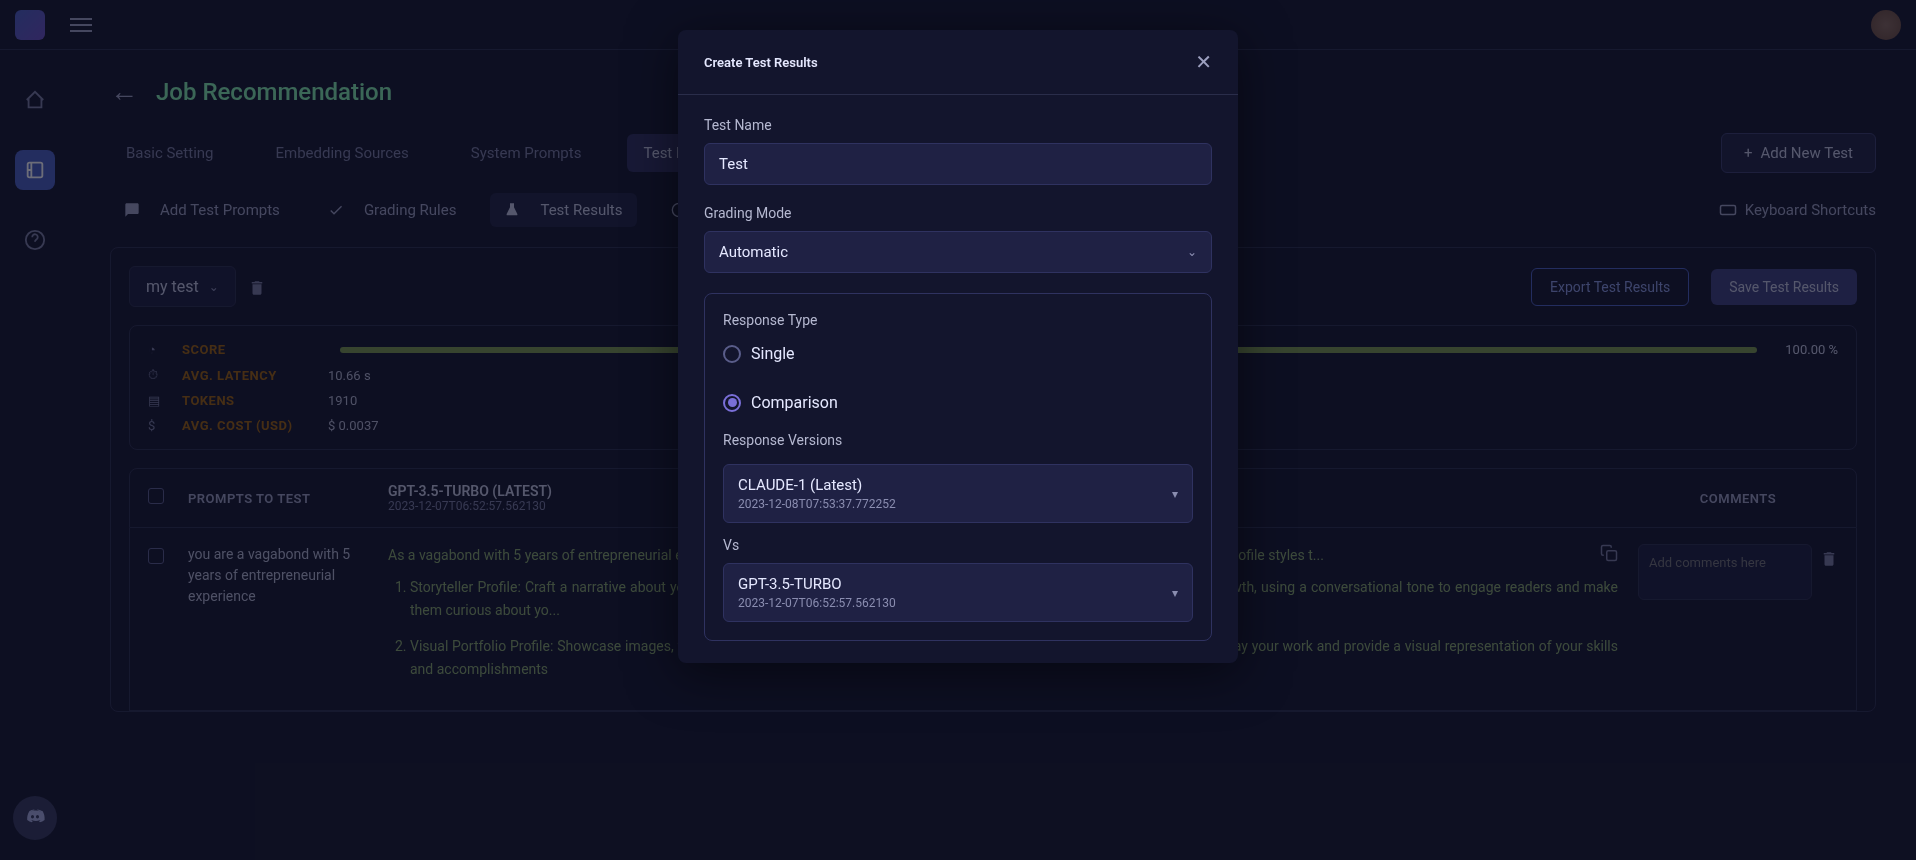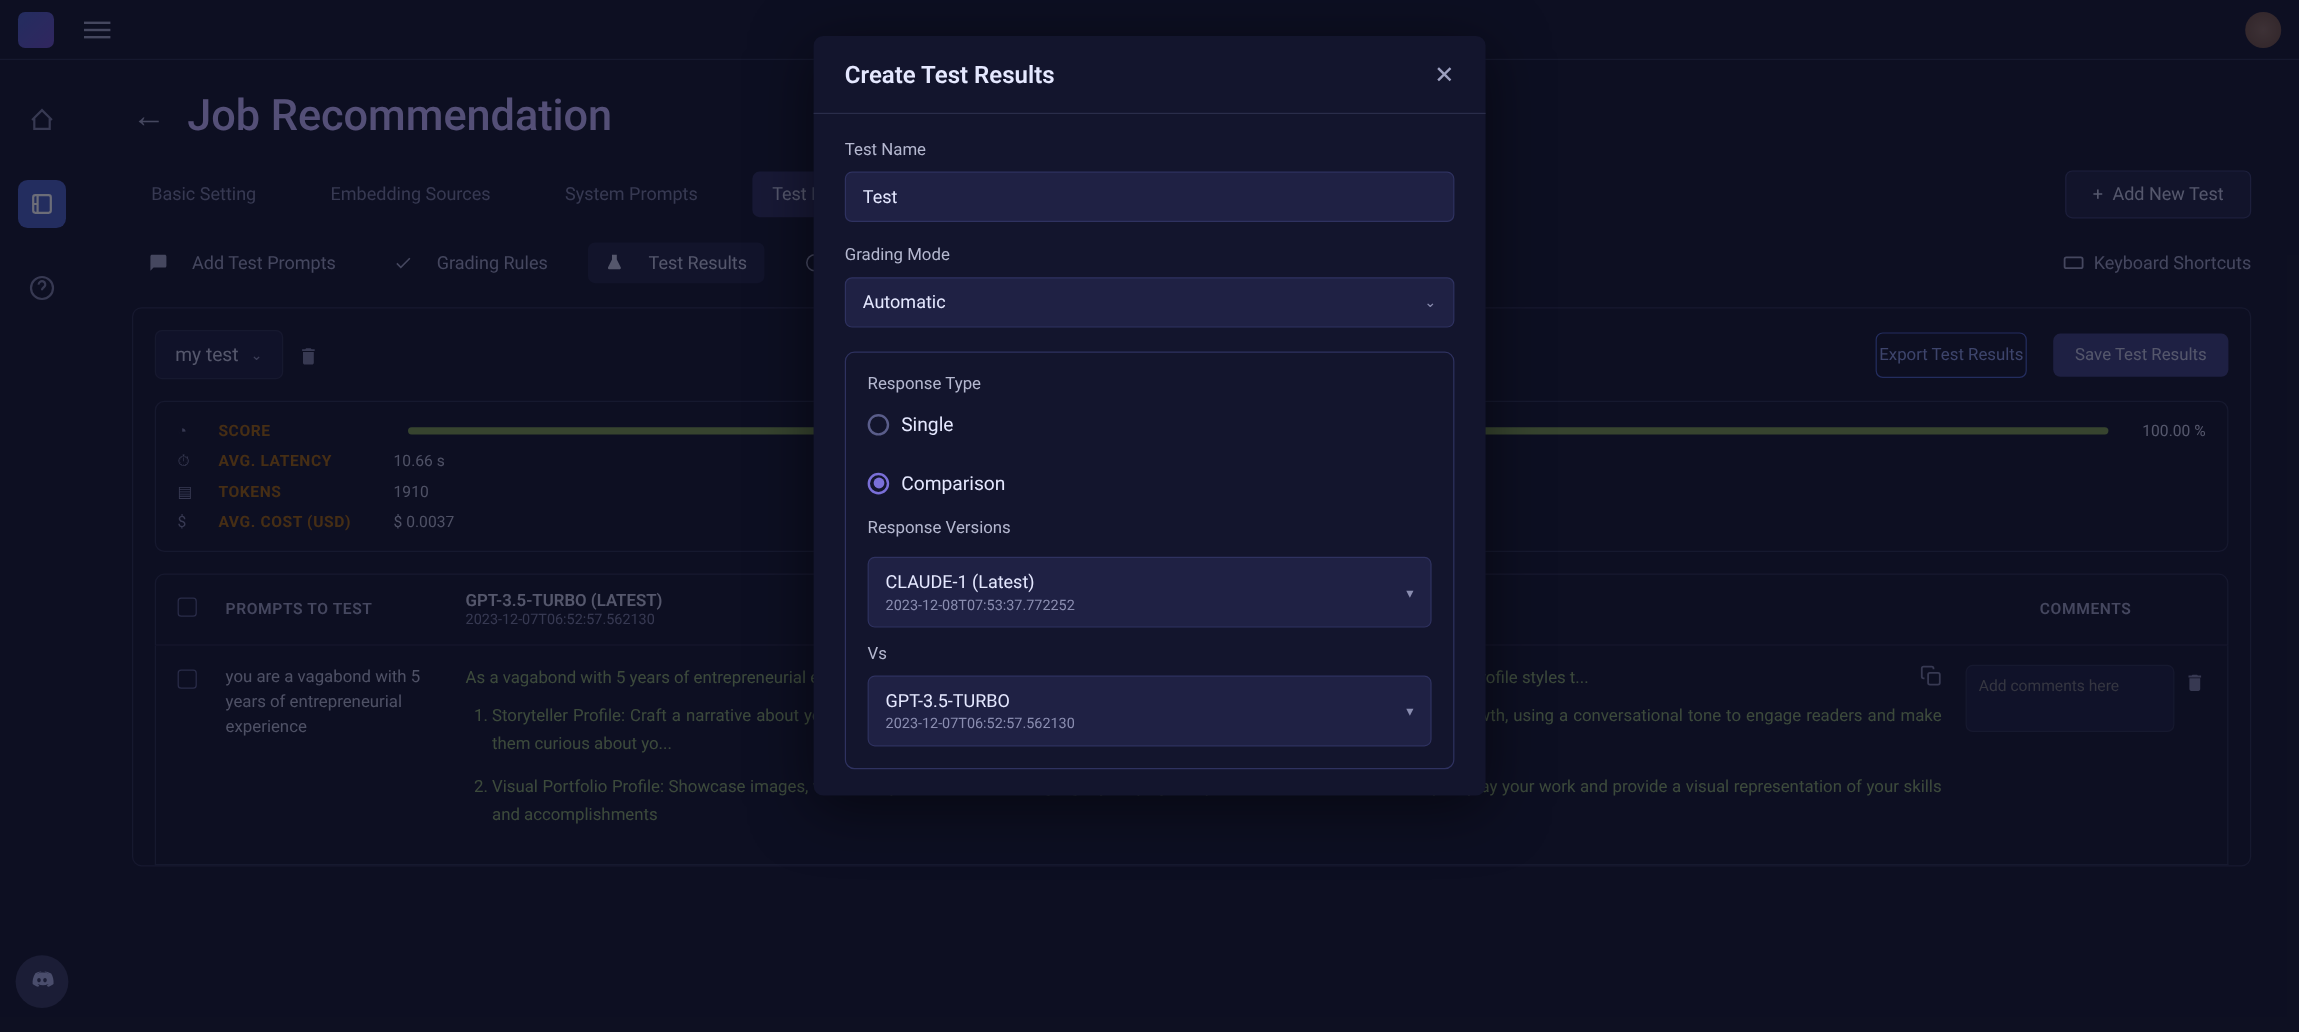--- a/index.html
+++ b/index.html
@@ -13,37 +13,37 @@
 
 .sidebar { position: absolute; left: 0; top: 50px; width: 70px; height: calc(100% - 50px); display: flex; flex-direction: column; align-items: center; padding-top: 30px; gap: 30px; }
 .sidebar-icon { width: 40px; height: 40px; display: flex; align-items: center; justify-content: center; color: #7a7da0; cursor: pointer; border-radius: 8px; }
 .sidebar-icon.active { background: #4a5fc1; color: #fff; }
 .sidebar-icon svg { width: 22px; height: 22px; }
 .discord-btn { width: 44px; height: 44px; border-radius: 50%; background: #35385a; position: absolute; bottom: 20px; display: flex; align-items: center; justify-content: center; }
 
 .main { position: absolute; left: 70px; top: 50px; right: 0; bottom: 0; padding: 25px 40px; overflow: hidden; }
 .page-header { display: flex; align-items: center; gap: 18px; margin-bottom: 25px; }
 .back-arrow { font-size: 28px; color: #9da0c0; cursor: pointer; }
-.page-title { font-size: 36px; font-weight: 500; color: #c4b5fd; }
+.page-title { font-size: 24px; font-weight: 500; color: #86efac; }
 
 .tabs-row { display: flex; align-items: center; gap: 30px; margin-bottom: 20px; }
 .tab { padding: 10px 16px; color: #7a7da0; cursor: pointer; font-size: 15px; border-radius: 6px; }
 .tab.active { background: #2d2f5a; color: #c5c8e0; }
 .add-test-btn { margin-left: auto; padding: 10px 22px; background: #1f2240; border: 1px solid #3a3d6a; border-radius: 6px; color: #c5c8e0; cursor: pointer; display: flex; align-items: center; gap: 8px; font-size: 15px; }
 
 .subtabs-row { display: flex; align-items: center; gap: 20px; margin-bottom: 20px; }
 .subtab { display: flex; align-items: center; gap: 20px; padding: 8px 14px; color: #9da0c0; cursor: pointer; font-size: 15px; border-radius: 6px; }
 .subtab.active { background: #1f2240; color: #c5c8e0; justify-content: space-between; }
 .subtab svg { width: 16px; height: 16px; }
 .keyboard-shortcuts { margin-left: auto; display: flex; align-items: flex-end; gap: 8px; color: #9da0c0; font-size: 15px; cursor: pointer; }
 
 .content-area { border: 1px solid #2a2d4a; border-radius: 8px; }
 .controls-row { display: flex; align-items: center; padding: 18px; gap: 12px; }
 .test-select { padding: 10px 16px; background: #1a1c3a; border: 1px solid #2a2d4a; border-radius: 6px; color: #c5c8e0; cursor: pointer; display: flex; align-items: center; gap: 10px; }
-.action-btn { margin-left: auto; padding: 10px 2px; border: 1px solid #4a5fc1; border-radius: 6px; color: #8a9ae0; background: transparent; cursor: pointer; font-size: 14px; }
+.action-btn { margin-left: auto; padding: 10px 18px; border: 1px solid #4a5fc1; border-radius: 6px; color: #8a9ae0; background: transparent; cursor: pointer; font-size: 14px; }
 .save-btn { padding: 10px 18px; background: #3d3f7a; border: none; border-radius: 6px; color: #c5c8e0; cursor: pointer; font-size: 14px; margin-left: 10px; }
 
 .stats-panel { margin: 0 18px 18px; border: 1px solid #2a2d4a; border-radius: 8px; padding: 16px 18px; }
 .stat-row { display: flex; align-items: center; gap: 16px; margin-bottom: 10px; font-size: 13px; }
 .stat-row:last-child { margin-bottom: 0; }
 .stat-icon { color: #7a7da0; width: 18px; }
 .stat-label { color: #a16207; width: 130px; font-weight: 700; letter-spacing: 0.5px; }
 .stat-value { color: #b5b8d0; }
 .progress-bar { flex: 1; height: 6px; background: #7a9a4a; border-radius: 3px; margin: 0 12px; }
 .score-pct { color: #c5c8e0; }
@@ -67,21 +67,21 @@
 .td-comments { width: 200px; display: flex; gap: 8px; align-items: flex-start; }
 .comments-input { flex: 1; padding: 10px; background: #1a1c3a; border: 1px solid #2a2d4a; border-radius: 6px; color: #c5c8e0; font-size: 13px; resize: none; height: 56px; }
 .trash-icon { color: #7a7da0; cursor: pointer; padding-top: 6px; }
 
 .checkbox { width: 16px; height: 16px; border: 1.5px solid #5a5d8a; border-radius: 3px; display: inline-block; }
 
 
 .overlay { position: absolute; inset: 0; background: rgba(10, 12, 30, 0.6); z-index: 100; }
 .modal { position: absolute; left: 50%; top: 30px; transform: translateX(-50%); width: 560px; background: #13152d; border-radius: 8px; z-index: 101; box-shadow: 0 10px 50px rgba(0,0,0,0.5); }
 .modal-header { padding: 20px 26px; display: flex; align-items: center; justify-content: space-between; border-bottom: 1px solid #2a2d4a; }
-.modal-title { font-size: 20px; font-weight: 600; color: #e5e8ff; }
+.modal-title { font-size: 13px; font-weight: 600; color: #e5e8ff; }
 .close-btn { color: #9da0c0; cursor: pointer; font-size: 20px; }
 .modal-body { padding: 22px 26px; }
 .form-label { font-size: 14px; color: #b5b8d0; margin-bottom: 10px; display: block; }
 .form-input { width: 100%; padding: 11px 14px; background: #1f2144; border: 1px solid #2f3260; border-radius: 6px; color: #e5e8ff; font-size: 15px; margin-bottom: 20px; }
 .form-select { width: 100%; padding: 11px 14px; background: #1f2144; border: 1px solid #2f3260; border-radius: 6px; color: #e5e8ff; font-size: 15px; display: flex; justify-content: space-between; align-items: center; cursor: pointer; }
 .fieldset { border: 1px solid #2f3260; border-radius: 8px; padding: 18px; margin-top: 20px; }
 .fieldset-label { font-size: 14px; color: #b5b8d0; margin-bottom: 16px; }
 .radio-row { display: flex; gap: 30px; margin-bottom: 20px; flex-direction: column; }
 .radio-opt { display: flex; align-items: center; gap: 10px; cursor: pointer; }
 .radio-circle { width: 18px; height: 18px; border: 2px solid #5a5d8a; border-radius: 50%; display: flex; align-items: center; justify-content: center; }

